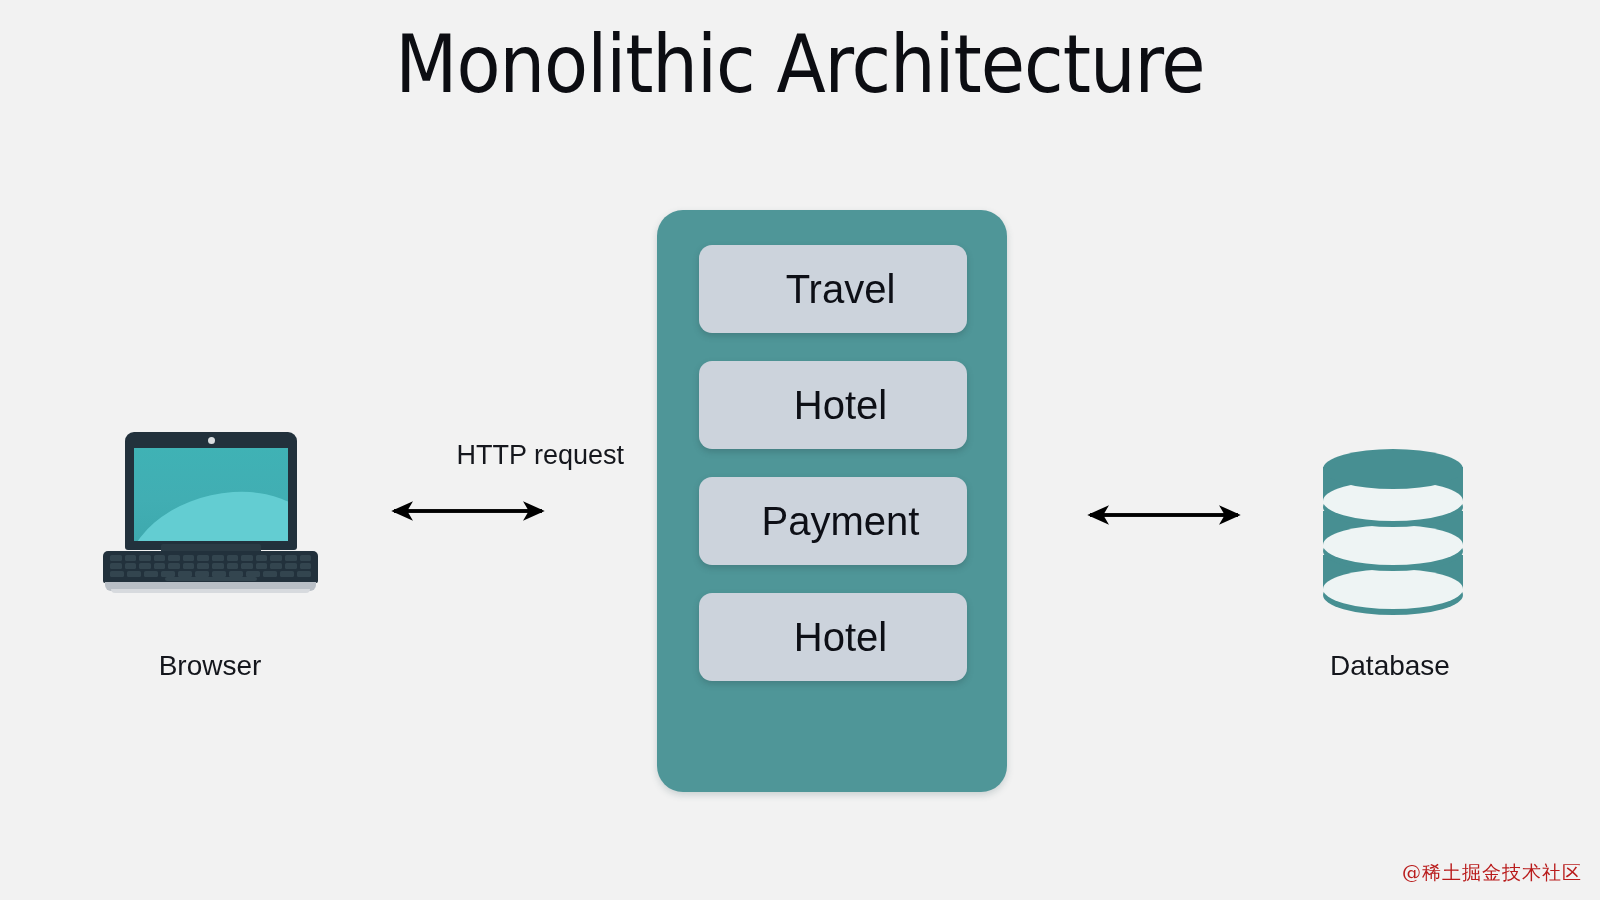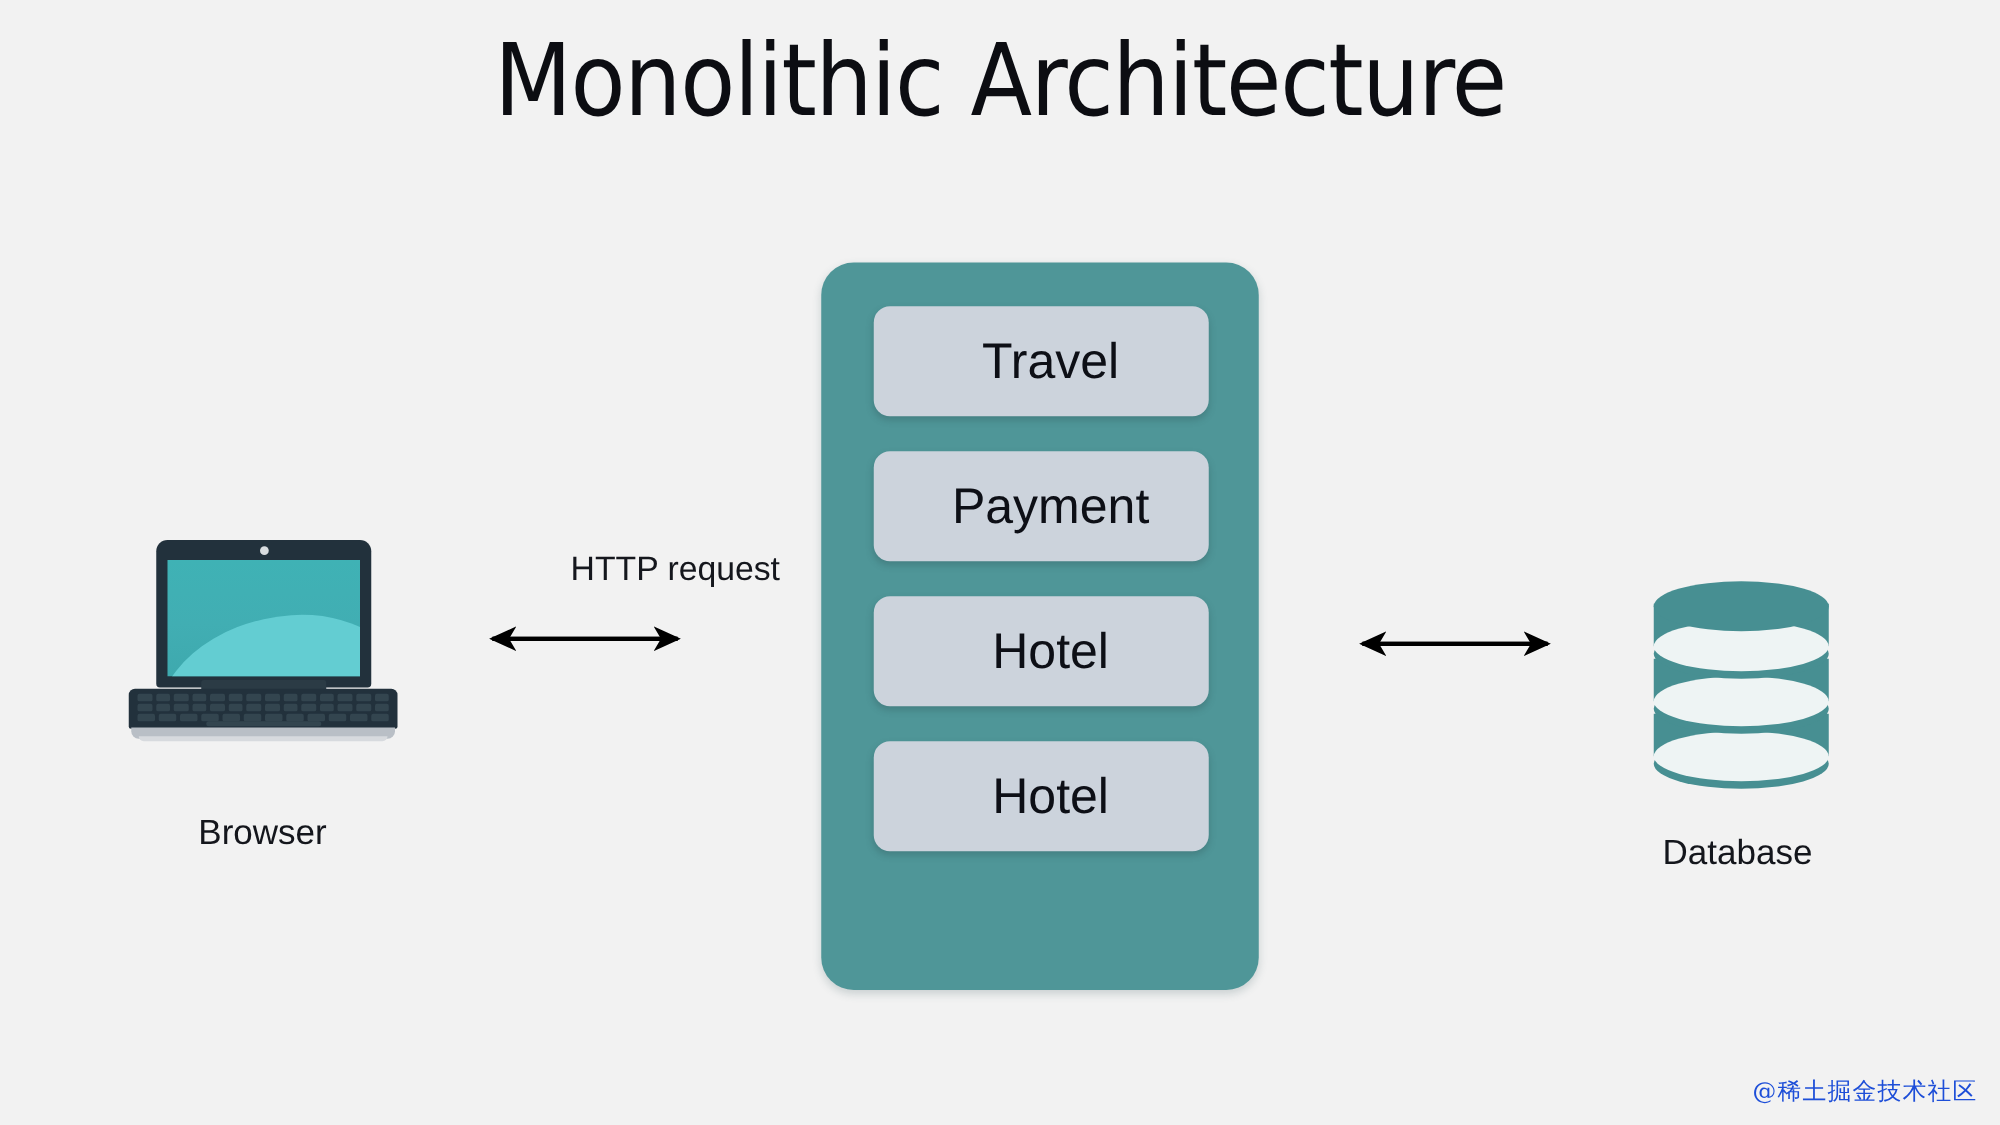--- a/index.html
+++ b/index.html
@@ -213,21 +213,20 @@
     white-space: nowrap;
   }
 
   
   .database {
     position: absolute;
     left: 1323px;
     top: 449px;
     width: 140px;
     height: 150px;
-    margin-top: 16px;
   }
   .db-band {
     position: absolute;
     left: 0;
     width: 140px;
     height: 34px;
     background: #478f92;
   }
   .db-band.b1 { top: 18px; }
   .db-band.b2 { top: 62px; }
@@ -246,21 +245,21 @@
   .db-cap2     { top: 82px;  background: #478f92; }
   .db-sep3     { top: 120px; background: #eef4f4; }
   .db-bottom   { top: 126px; background: #478f92; }
 
   
   .watermark {
     position: absolute;
     right: 18px;
     bottom: 14px;
     font-size: 19px;
-    color: #1d4ed8;
+    color: #b91c1c;
     letter-spacing: 1px;
     white-space: nowrap;
     font-family: "DejaVu Serif", "Liberation Serif", serif;
   }
 </style>
 </head>
 <body>
 
 <div id="canvas">
 
@@ -343,24 +342,24 @@
     <line x1="12" y1="16" x2="160" y2="16" stroke="#000" stroke-width="3.4" marker-end="url(#headR)"></line>
     <line x1="160" y1="16" x2="12" y2="16" stroke="#000" stroke-width="3.4" marker-end="url(#headL)"></line>
   </svg>
 
   <div class="monolith">
     <div class="service-list">
       <div class="service">
         <span class="service-label">Travel</span>
       </div>
       <div class="service">
+        <span class="service-label">Hotel</span>
+      </div>
+      <div class="service">
         <span class="service-label">Payment</span>
-      </div>
-      <div class="service">
-        <span class="service-label">Hotel</span>
       </div>
       <div class="service">
         <span class="service-label">Hotel</span>
       </div>
     </div>
   </div>
 
   <svg class="arrow arrow-right-seg" width="172" height="24" viewBox="0 0 172 24">
     <defs>
       <marker id="headR2" markerWidth="7" markerHeight="7" refX="5.6" refY="3.2" orient="auto">

